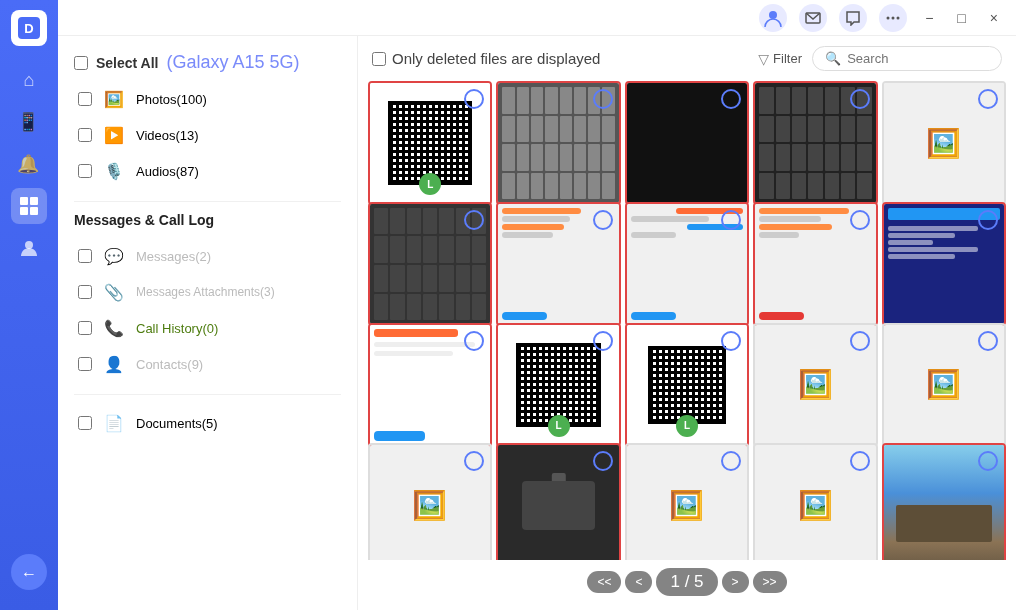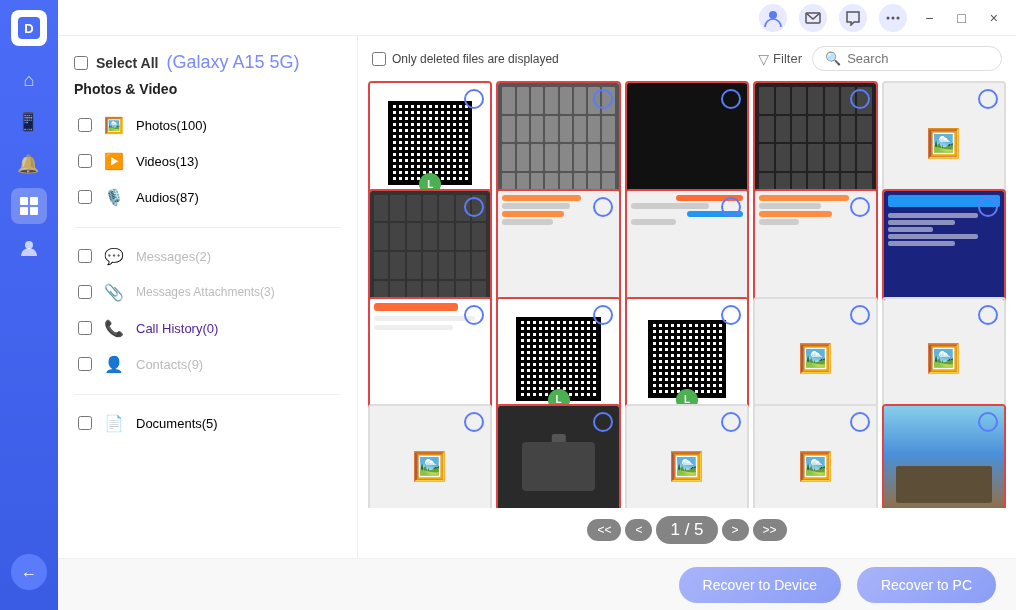--- a/index.html
+++ b/index.html
@@ -167,21 +167,21 @@
       margin-bottom: 10px;
       padding: 0 4px;
     }
     .filter-checkbox-row {
       display: flex;
       align-items: center;
       gap: 6px;
       flex: 1;
     }
     .filter-label {
-      font-size: 12px;
+      font-size: 15px;
       color: #444;
     }
     .filter-btn {
       display: flex;
       align-items: center;
       gap: 4px;
       font-size: 13px;
       color: #555;
       cursor: pointer;
     }
@@ -470,53 +470,53 @@
 
   <div class="content">
 
     <div class="left-panel">
       <div class="select-all-row">
         <input type="checkbox" style="">
         <span class="select-all-label">Select All</span>
         <span class="device-name">(Galaxy A15 5G)</span>
       </div>
 
-      <div class="section-title">Photos &amp; Video</div>
       <div class="category-item">
         <input type="checkbox" style="">
         <span class="cat-icon" style="color:#5b9bd5">🖼️</span>
         <span class="cat-label">Photos(100)</span>
       </div>
       <div class="category-item">
         <input type="checkbox" style="">
         <span class="cat-icon">▶️</span>
         <span class="cat-label">Videos(13)</span>
       </div>
       <div class="category-item">
         <input type="checkbox" style="">
         <span class="cat-icon">🎙️</span>
         <span class="cat-label">Audios(87)</span>
       </div>
 
       <hr class="section-divider">
 
+      <div class="section-title">Messages &amp; Call Log</div>
       <div class="category-item">
         <input type="checkbox" style="">
         <span class="cat-icon" style="color:#bbb">💬</span>
         <span class="cat-label" style="color:#bbb">Messages(2)</span>
       </div>
       <div class="category-item">
         <input type="checkbox" style="">
         <span class="cat-icon" style="color:#bbb">📎</span>
         <span class="cat-label" style="color:#bbb;font-size:12px">Messages Attachments(3)</span>
       </div>
       <div class="category-item">
         <input type="checkbox" style="">
         <span class="cat-icon" style="color:#bbb">📞</span>
-        <span class="cat-label" style="color:#4c1d95">Call History(0)</span>
+        <span class="cat-label" style="color:#4d7c0f">Call History(0)</span>
       </div>
       <div class="category-item">
         <input type="checkbox" style="">
         <span class="cat-icon" style="color:#bbb">👤</span>
         <span class="cat-label" style="color:#bbb">Contacts(9)</span>
       </div>
 
       <hr class="section-divider">
 
       <div class="category-item">
@@ -767,24 +767,20 @@
       <div class="pagination">
         <button class="page-btn">&lt;&lt;</button>
         <button class="page-btn">&lt;</button>
         <span class="page-info">1 / 5</span>
         <button class="page-btn">&gt;</button>
         <button class="page-btn">&gt;&gt;</button>
       </div>
     </div>
   </div>
 
-  <div class="bottom-bar">
-    <button class="recover-btn recover-device">Recover to Device</button>
-    <button class="recover-btn recover-pc">Recover to PC</button>
-  </div>
 </div>
 
 <style>
   @keyframes spin {
     0% { border-top-color: #5b7cfa; border-right-color: transparent; }
     100% { transform: rotate(360deg); }
   }
 </style>
 
 </body></html>

